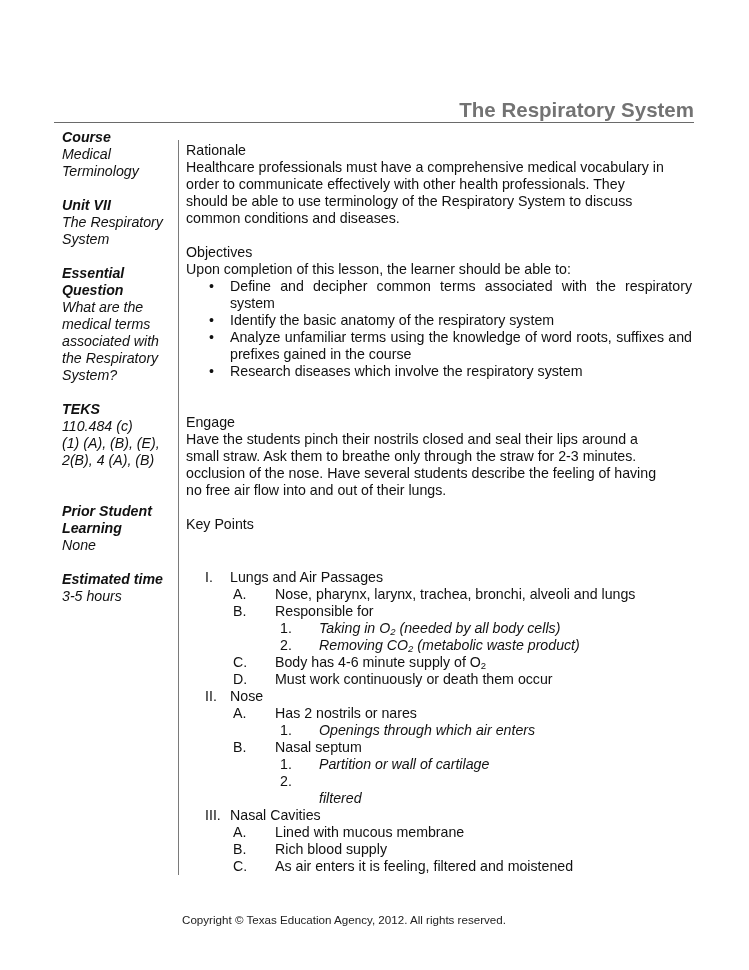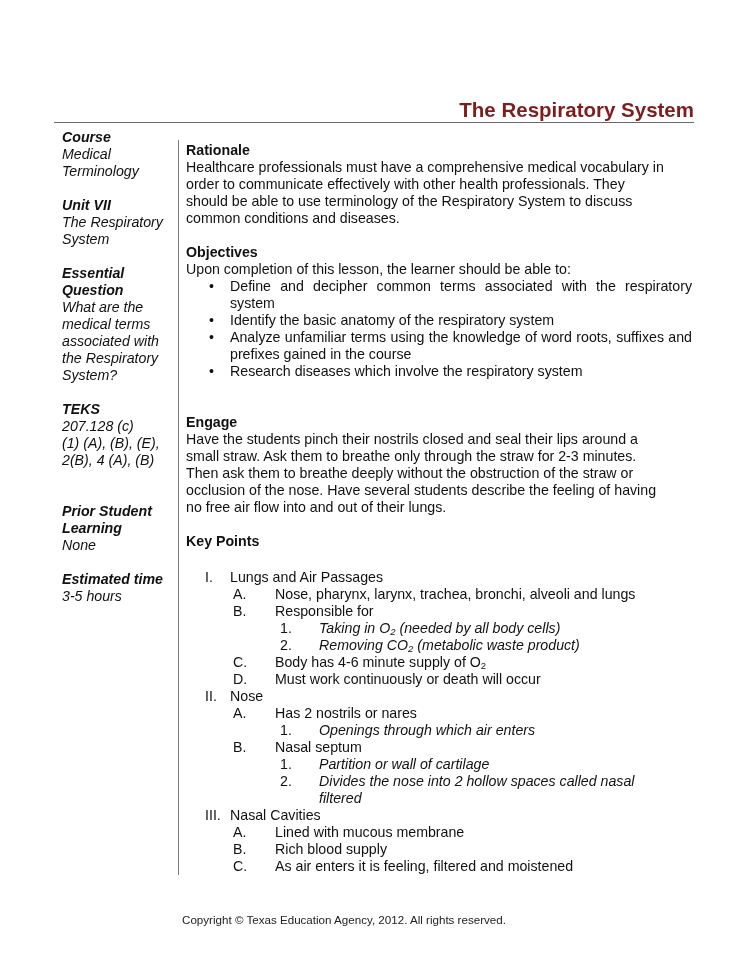--- a/index.html
+++ b/index.html
@@ -3,33 +3,33 @@
 <meta charset="utf-8">
 <style>
   html, body { margin: 0; padding: 0; background: #ffffff; }
   body {
     width: 749px; height: 970px; position: relative; overflow: hidden;
     font-family: "Liberation Sans", "DejaVu Sans", sans-serif;
     color: #111; font-size: 14.2px; line-height: 17px;
   }
   .title {
     position: absolute; right: 55px; top: 98px;
-    font-size: 20.5px; font-weight: bold; line-height: 24px; color: #7f1d1d;
+    font-size: 20.5px; font-weight: bold; line-height: 24px; color: #737373;
     margin: 0;
   }
   .hrule { position: absolute; left: 54px; top: 122px; width: 640px; height: 0; border-top: 1.2px solid #6a6a6a; }
   .vrule { position: absolute; left: 178px; top: 140px; width: 0; height: 735px; border-left: 1.2px solid #7a7a7a; }
 
   .sidebar { position: absolute; left: 62px; top: 129px; width: 112px; font-style: italic; }
   .side-block { margin: 0; }
   .side-label { font-weight: bold; }
   .side-val { }
 
   .main { position: absolute; left: 186px; top: 142px; width: 506px; }
-  .sec-head { font-weight: bold; margin: 0; }
+  .sec-head { font-weight: normal; margin: 0; }
   .para { margin: 0; }
   .bullets { list-style: none; margin: 0; padding: 0; }
   .bullets li { position: relative; padding-left: 44px; text-align: justify; }
   .bullets li .dot { position: absolute; left: 23px; top: 0; }
 
   .outline { position: absolute; left: 205px; top: 569px; width: 480px; }
   .ol-row { position: relative; height: 17px; white-space: nowrap; }
   .l1-mark { position: absolute; left: 0; }
   .l1-text { position: absolute; left: 25px; }
   .l2-mark { position: absolute; left: 28px; }
@@ -65,21 +65,21 @@
     <div class="side-label">Question</div>
     <div class="side-val">What are the</div>
     <div class="side-val">medical terms</div>
     <div class="side-val">associated with</div>
     <div class="side-val">the Respiratory</div>
     <div class="side-val">System?</div>
   </div>
   <div style="height:17px"></div>
   <div class="side-block">
     <div class="side-label">TEKS</div>
-    <div class="side-val">207.128 (c)</div>
+    <div class="side-val">110.484 (c)</div>
     <div class="side-val">(1) (A), (B), (E),</div>
     <div class="side-val">2(B),  4 (A), (B)</div>
   </div>
   <div style="height:34px"></div>
   <div class="side-block">
     <div class="side-label">Prior Student</div>
     <div class="side-label">Learning</div>
     <div class="side-val">None</div>
   </div>
   <div style="height:17px"></div>
@@ -106,21 +106,20 @@
       <li><span class="dot">•</span><span>Identify the basic anatomy of the respiratory system</span></li>
       <li><span class="dot">•</span><span>Analyze unfamiliar terms using the knowledge of word roots, suffixes and prefixes gained in the course</span></li>
       <li><span class="dot">•</span><span>Research diseases which involve the respiratory system</span></li>
     </ul>
   </section>
   <div style="height:34px"></div>
   <section>
     <div class="sec-head">Engage</div>
     <div class="para">Have the students pinch their nostrils closed and seal their lips around a</div>
     <div class="para">small straw.  Ask them to breathe only through the straw for 2-3 minutes.</div>
-    <div class="para">Then ask them to breathe deeply without the obstruction of the straw or</div>
     <div class="para">occlusion of the nose.  Have several students describe the feeling of having</div>
     <div class="para">no free air flow into and out of their lungs.</div>
   </section>
   <div style="height:17px"></div>
   <div class="sec-head">Key Points</div>
 </div>
 
 <div class="outline">
 
   <div class="ol-row">
@@ -142,21 +141,21 @@
   <div class="ol-row">
       <span class="l3-mark">2.</span>
       <span class="l3-text"><span>Removing CO</span><sub>2</sub><span> (metabolic waste product)</span></span>
     </div>
   <div class="ol-row">
       <span class="l2-mark">C.</span>
       <span class="l2-text"><span>Body has 4-6 minute supply of O</span><sub>2</sub></span>
     </div>
   <div class="ol-row">
       <span class="l2-mark">D.</span>
-      <span class="l2-text">Must work continuously or death will occur</span>
+      <span class="l2-text">Must work continuously or death them occur</span>
     </div>
 
   <div class="ol-row">
       <span class="l1-mark">II.</span>
       <span class="l1-text">Nose</span>
     </div>
   <div class="ol-row">
       <span class="l2-mark">A.</span>
       <span class="l2-text">Has 2 nostrils or nares</span>
     </div>
@@ -167,21 +166,20 @@
   <div class="ol-row">
       <span class="l2-mark">B.</span>
       <span class="l2-text">Nasal septum</span>
     </div>
   <div class="ol-row">
       <span class="l3-mark">1.</span>
       <span class="l3-text">Partition or wall of cartilage</span>
     </div>
   <div class="ol-row">
       <span class="l3-mark">2.</span>
-      <span class="l3-text">Divides the nose into 2 hollow spaces called nasal</span>
     </div>
   <div class="ol-row">
       <span class="l3-text">filtered</span>
     </div>
 
   <div class="ol-row">
       <span class="l1-mark">III.</span>
       <span class="l1-text">Nasal Cavities</span>
     </div>
   <div class="ol-row">

